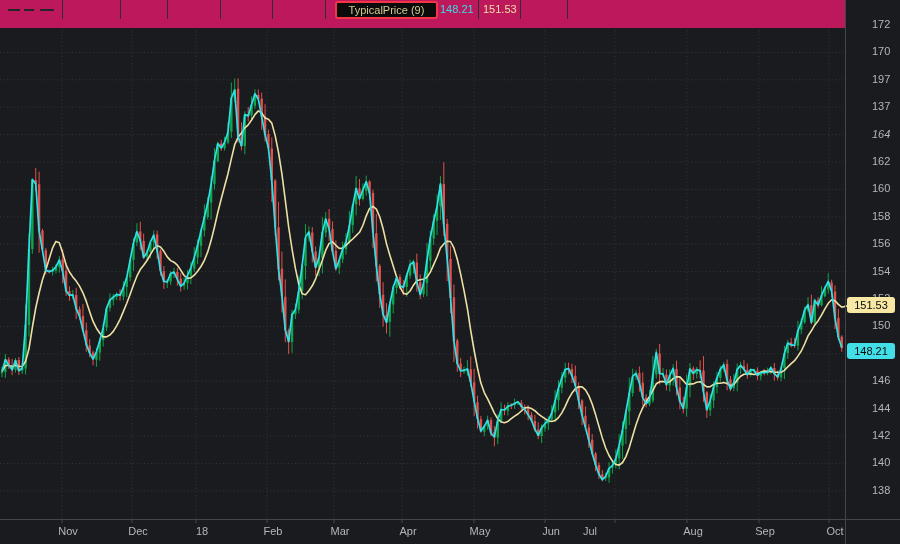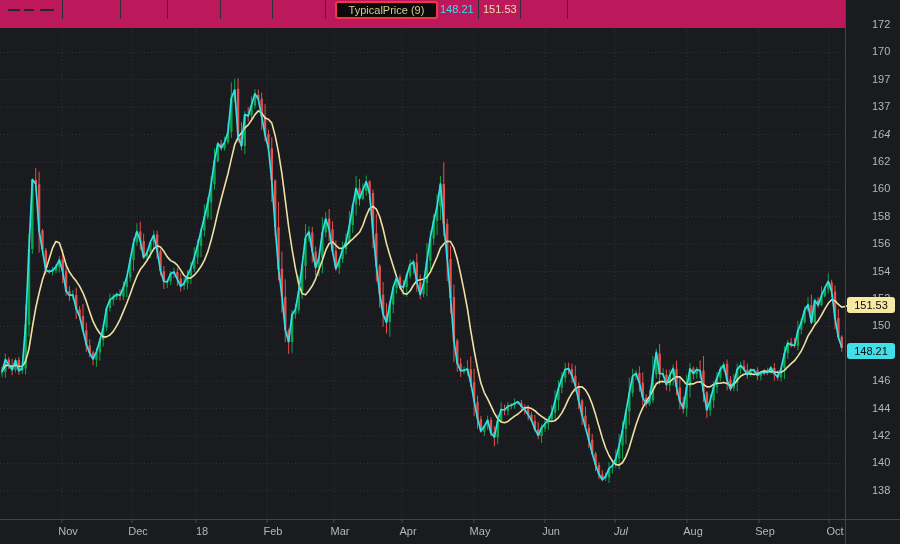--- a/index.html
+++ b/index.html
@@ -92,21 +92,21 @@
     </div>
   <div class="time-axis">
       <div class="tlabel" style="left: 68px;">Nov</div>
       <div class="tlabel" style="left: 138px;">Dec</div>
       <div class="tlabel" style="left: 202px; text-align: center;">18</div>
       <div class="tlabel" style="left: 273px;">Feb</div>
       <div class="tlabel" style="left: 340px;">Mar</div>
       <div class="tlabel" style="left: 408px;">Apr</div>
       <div class="tlabel" style="left: 480px;">May</div>
       <div class="tlabel" style="left: 551px;">Jun</div>
-      <div class="tlabel" style="left: 621px; font-style: italic;">Jul</div>
+      <div class="tlabel" style="left: 590px;">Jul</div>
       <div class="tlabel" style="left: 693px;">Aug</div>
       <div class="tlabel" style="left: 765px;">Sep</div>
       <div class="tlabel" style="left: 835px;">Oct</div>
     </div>
 
   <div class="badge ma" id="badge-ma" style="top: 297.439px;">151.53</div>
   <div class="badge tp" id="badge-tp" style="top: 342.923px;">148.21</div>
 </div>
 
 </body></html>

